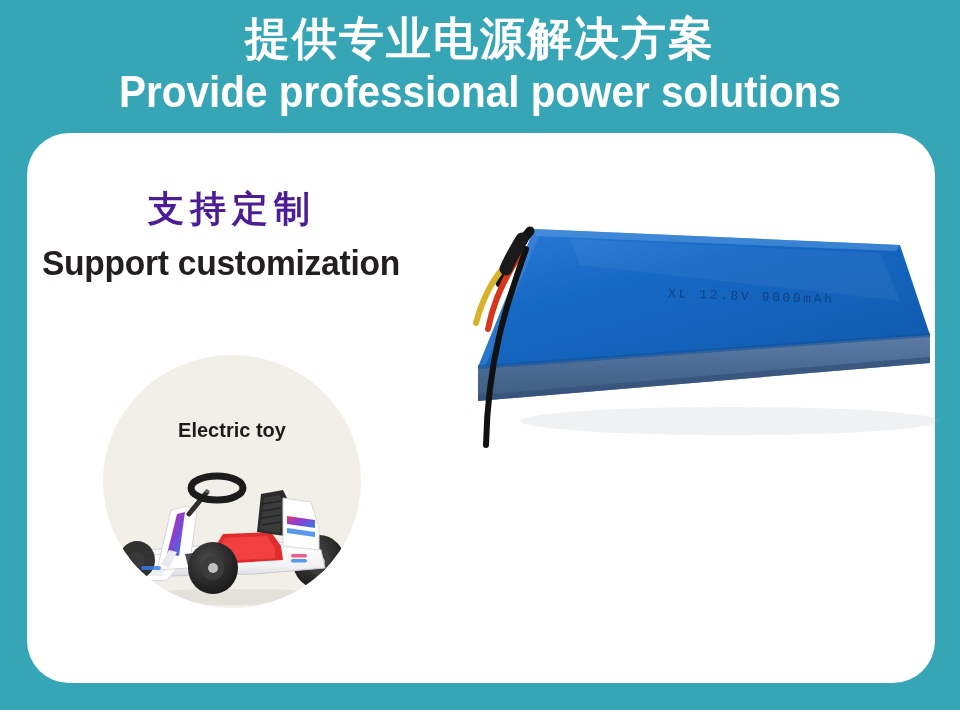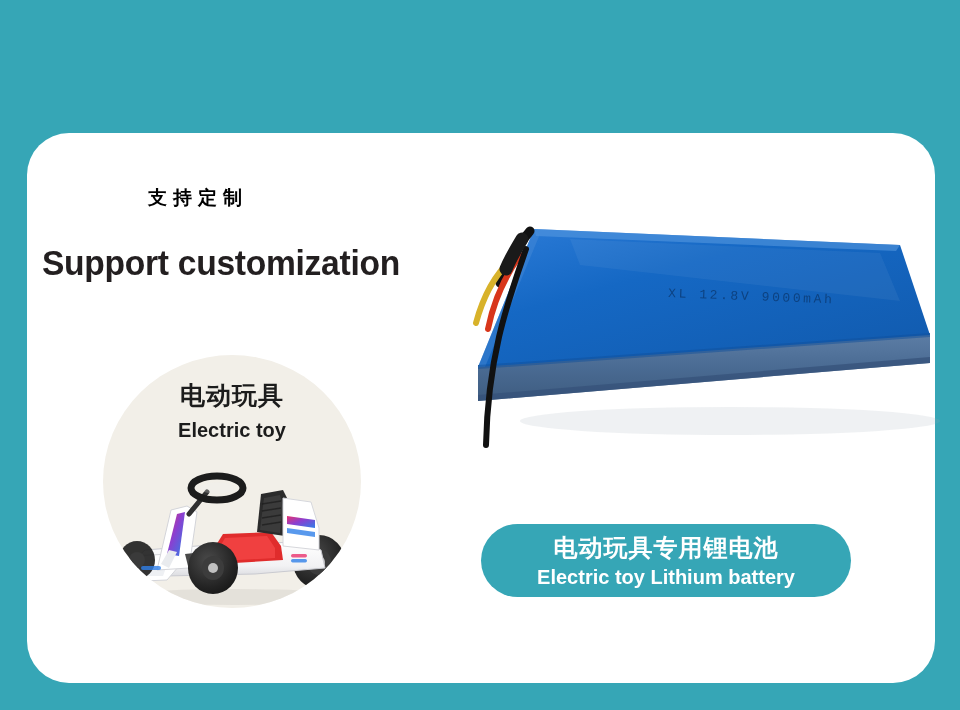--- a/index.html
+++ b/index.html
@@ -66,22 +66,22 @@
     background: #ffffff;
     border-radius: 42px;
     overflow: hidden;
   }
 
   
   .cust-cn {
     position: absolute;
     left: 148px;
     top: 185px;
-    color: #000000;
-    font-size: 19px;
+    color: #4c1d95;
+    font-size: 36px;
     font-weight: bold;
     letter-spacing: 6px;
     white-space: nowrap;
     font-family: Liberation Mono, monospace;
   }
   .cust-en {
     position: absolute;
     left: 42px;
     top: 243px;
     color: #231f20;
@@ -176,28 +176,31 @@
     font-size: 20px;
     font-weight: bold;
     font-family: "Liberation Sans", sans-serif;
   }
 </style>
 </head>
 <body>
 
 <div class="banner">
 
+  <div class="header">
+    <div class="header-cn">提供专业电源解决方案</div>
+    <div class="header-en">Provide professional power solutions</div>
+  </div>
 
   <div class="card"></div>
 
   <div class="cust-cn">支持定制</div>
   <div class="cust-en">Support customization</div>
 
   <div class="toy-circle">
-    <div class="toy-cn">电动玩具</div>
     <div class="toy-en">Electric toy</div>
     <svg class="kart" viewBox="0 0 254 150">
       <defs>
         <linearGradient id="stripeG" x1="0" y1="0" x2="1" y2="1">
           <stop offset="0%" stop-color="#e8336e"></stop>
           <stop offset="45%" stop-color="#8b3fd0"></stop>
           <stop offset="100%" stop-color="#2f7fe8"></stop>
         </linearGradient>
         <linearGradient id="bodyG" x1="0" y1="0" x2="0" y2="1">
           <stop offset="0%" stop-color="#ffffff"></stop>
@@ -302,18 +305,14 @@
 
     <path d="M84 52 C68 66 54 88 46 118" stroke="#d8b22a" stroke-width="6" fill="none" stroke-linecap="round"></path>
 
     <path d="M90 50 C76 70 64 94 58 124" stroke="#d8361b" stroke-width="6" fill="none" stroke-linecap="round"></path>
 
     <path d="M96 44 C78 96 58 150 56 240" stroke="#111111" stroke-width="6" fill="none" stroke-linecap="round"></path>
 
     <path d="M92 34 C86 44 80 54 76 64" stroke="#1a1a1a" stroke-width="13" fill="none" stroke-linecap="round"></path>
   </svg>
 
-  <div class="caption-pill">
-    <div class="caption-cn">电动玩具专用锂电池</div>
-    <div class="caption-en">Electric toy Lithium battery</div>
-  </div>
 
 </div>
 
 </body></html>

